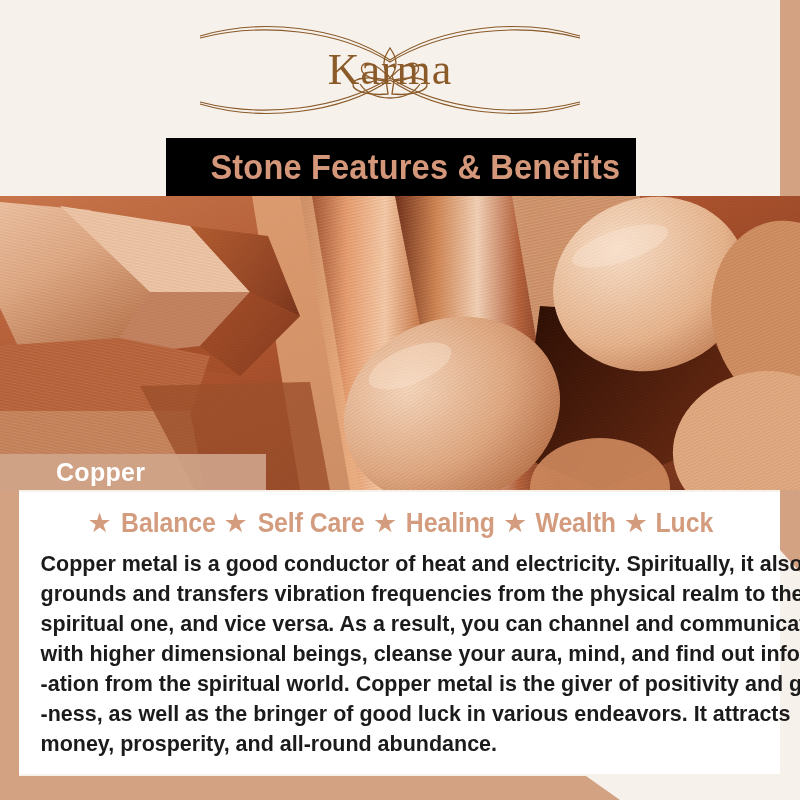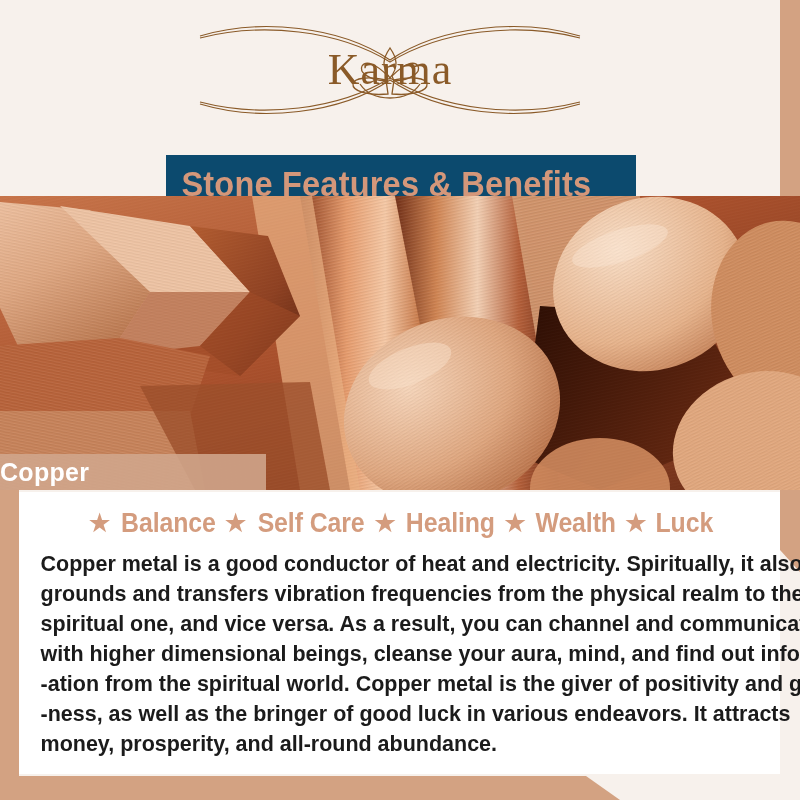--- a/index.html
+++ b/index.html
@@ -48,23 +48,23 @@
     gap:92px;width:100%;
   }
   .logo-word{
     font-family:"Liberation Serif",serif;
     font-size:44px;color:#8a5a28;letter-spacing:1px;
     line-height:1;
   }
 
   
   .title-band{
-    position:absolute;top:155px;left:166px;width:470px;height:58px;
-    background:#0c4a6e;
-    display:flex;align-items:center;justify-content:flex-start;
+    position:absolute;top:138px;left:166px;width:470px;height:58px;
+    background:#000000;
+    display:flex;align-items:center;justify-content:flex-end;
   }
   .title-text{
     font-family:"Liberation Sans Narrow","Liberation Sans",sans-serif;
     font-weight:bold;
     font-size:35px;
     color:#d4977a;
     letter-spacing:.2px;
     transform:scaleX(.93);
     white-space:nowrap;
   }
@@ -76,21 +76,21 @@
   }
   .hero svg{display:block;width:800px;height:294px;}
 
   .hero-label-bar{
     position:absolute;left:0;bottom:0px;width:266px;height:36px;
     background:rgba(208,166,140,.88);
     display:flex;align-items:center;
   }
   .hero-label{
     color:#ffffff;font-size:25px;font-weight:bold;
-    letter-spacing:.3px;
+    margin-left:56px;letter-spacing:.3px;
     font-family:"Liberation Sans",sans-serif;
   }
 
   
   .content{
     position:absolute;top:492px;left:19px;width:761px;height:282px;
     background:#ffffff;
   }
   .content-inner{padding:16px 12px 0 12px;}
 

